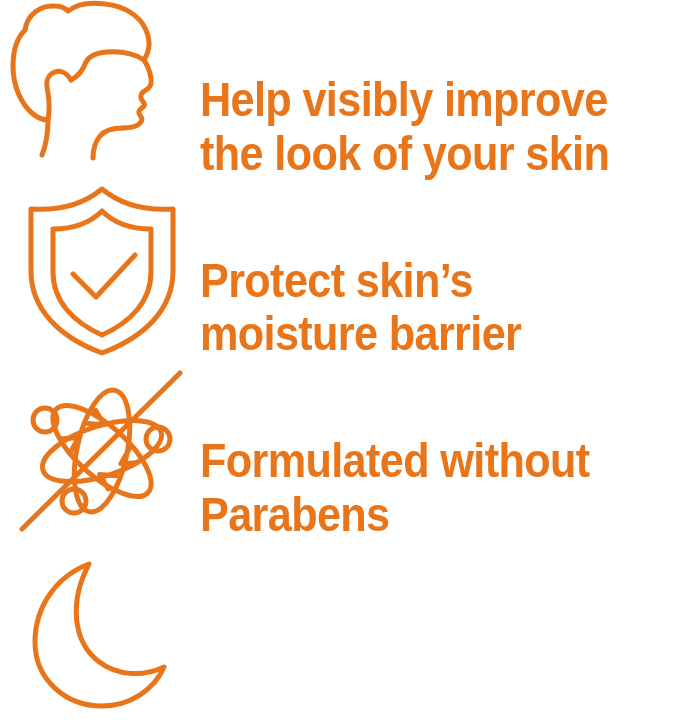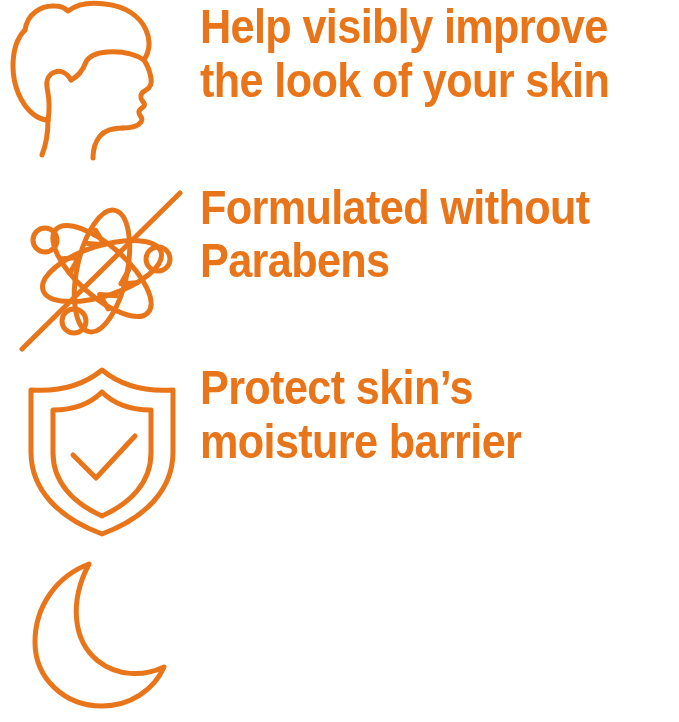--- a/index.html
+++ b/index.html
@@ -43,21 +43,21 @@
   }
 
   .icon-cell svg {
     display: block;
     overflow: visible;
   }
 
   .text-cell {
     flex: 1 1 auto;
     display: flex;
-    align-items: flex-start;
+    align-items: flex-end;
     height: 100%;
     padding-right: 2px;
   }
 
   .benefit-text {
     color: #e8751a;
     font-family: "Liberation Sans", "DejaVu Sans", sans-serif;
     font-weight: bold;
     font-size: 47px;
     line-height: 1.12;
@@ -109,20 +109,43 @@
         <path d="M116 128 C106 128, 98 130, 93 136
                  C88 142, 86 150, 86 158"></path>
       </svg>
     </div>
     <div class="text-cell">
       <div class="benefit-text" style="color: rgb(232, 117, 26);">Help visibly improve
 the look of your skin</div>
     </div>
   </div>
 
+  <div class="benefit-row row-3">
+    <div class="icon-cell">
+      <svg width="170" height="175" viewBox="0 0 170 175" fill="none" stroke="#e8751a" stroke-width="5" stroke-linecap="round" stroke-linejoin="round">
+
+        <path d="M14 26 C44 28, 68 20, 85 6
+                 C102 20, 126 28, 156 26
+                 L156 88 C156 126, 128 154, 85 170
+                 C42 154, 14 126, 14 88 Z"></path>
+
+        <path d="M36 46 C58 46, 74 39, 85 28
+                 C96 39, 112 46, 134 46
+                 L134 89 C134 118, 114 139, 85 152
+                 C56 139, 36 118, 36 89 Z"></path>
+
+        <path d="M56 91 L79 114 L118 72"></path>
+      </svg>
+    </div>
+    <div class="text-cell">
+      <div class="benefit-text" style="color: rgb(232, 117, 26);">Protect skin’s
+moisture barrier</div>
+    </div>
+  </div>
+
   <div class="benefit-row row-2">
     <div class="icon-cell">
       <svg width="180" height="180" viewBox="0 0 180 180" fill="none" stroke="#e8751a" stroke-width="5" stroke-linecap="round" stroke-linejoin="round">
         <g transform="translate(90,90)">
 
           <ellipse rx="62" ry="25" transform="rotate(-18)"></ellipse>
           <ellipse rx="62" ry="25" transform="rotate(42)"></ellipse>
           <ellipse rx="62" ry="25" transform="rotate(102)"></ellipse>
 
           <path d="M-34 -24 l16 4 l-12 11" transform="rotate(-18)"></path>
@@ -137,43 +160,20 @@
 
         <path d="M10 168 L168 12"></path>
       </svg>
     </div>
     <div class="text-cell">
       <div class="benefit-text" style="color: rgb(232, 117, 26);">Formulated without
 Parabens</div>
     </div>
   </div>
 
-  <div class="benefit-row row-3">
-    <div class="icon-cell">
-      <svg width="170" height="175" viewBox="0 0 170 175" fill="none" stroke="#e8751a" stroke-width="5" stroke-linecap="round" stroke-linejoin="round">
-
-        <path d="M14 26 C44 28, 68 20, 85 6
-                 C102 20, 126 28, 156 26
-                 L156 88 C156 126, 128 154, 85 170
-                 C42 154, 14 126, 14 88 Z"></path>
-
-        <path d="M36 46 C58 46, 74 39, 85 28
-                 C96 39, 112 46, 134 46
-                 L134 89 C134 118, 114 139, 85 152
-                 C56 139, 36 118, 36 89 Z"></path>
-
-        <path d="M56 91 L79 114 L118 72"></path>
-      </svg>
-    </div>
-    <div class="text-cell">
-      <div class="benefit-text" style="color: rgb(232, 117, 26);">Protect skin’s
-moisture barrier</div>
-    </div>
-  </div>
-
   <div class="benefit-row row-4">
     <div class="icon-cell">
       <svg width="170" height="160" viewBox="0 0 170 160" fill="none" stroke="#e8751a" stroke-width="5" stroke-linecap="round" stroke-linejoin="round">
         <path d="M72 12
                  C40 24, 18 54, 18 90
                  C18 127, 48 154, 85 154
                  C113 154, 137 138, 147 115
                  C126 125, 100 124, 81 109
                  C56 89, 52 50, 72 12 Z"></path>
       </svg>

